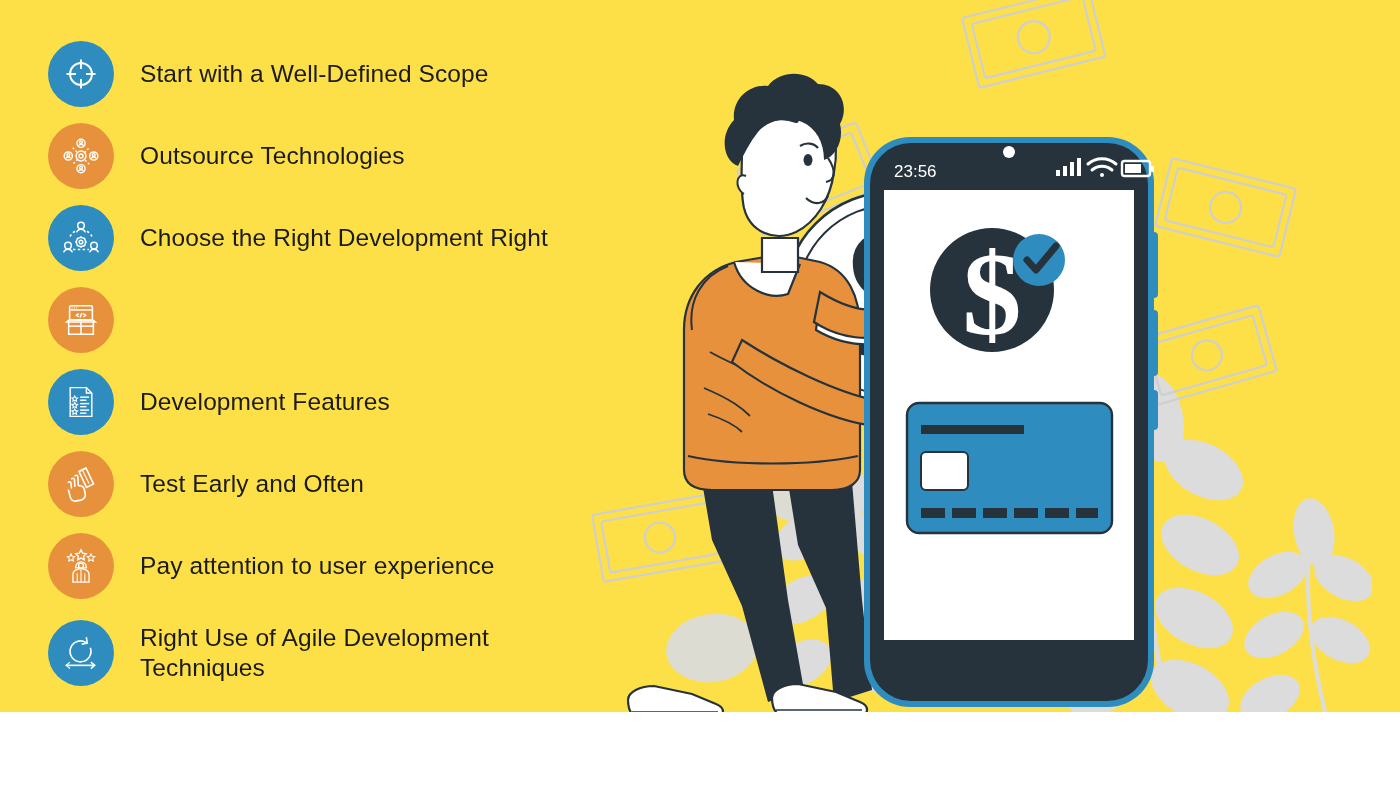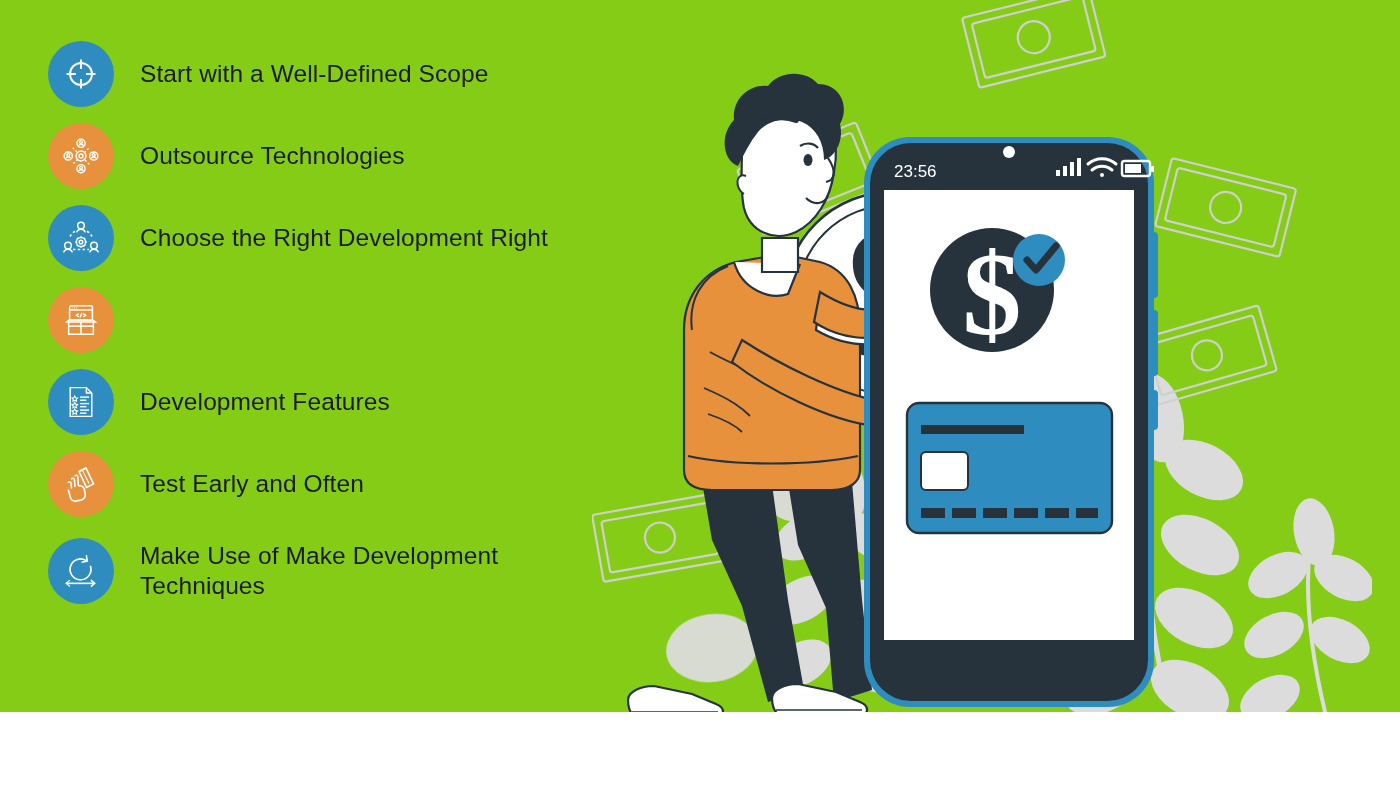--- a/index.html
+++ b/index.html
@@ -7,21 +7,21 @@
     padding: 0;
     background: #ffffff;
   }
   body {
     font-family: "Liberation Sans", sans-serif;
   }
   #stage {
     position: relative;
     width: 1400px;
     height: 712px;
-    background: #84cc16;
+    background: #fde047;
     overflow: hidden;
   }
 
   
   #tips-list {
     position: absolute;
     left: 48px;
     top: 40px;
     width: 600px;
     height: 740px;
@@ -183,34 +183,50 @@
             <path d="M10.5 15.5c0-1.6 2.7-1.7 2.9 0l.5 7.4"></path>
             <path d="M7.2 19c0-1.5 2.6-1.6 2.8 0l.5 5.6"></path>
             <path d="M17.4 22c2.2-.9 5.4.6 5.9 3.3l.9 4.4c.6 3-1.2 5.8-4.3 6.4l-4.2.8c-3 .6-5.6-1-6.4-3.8l-2-7.6"></path>
           </svg>
         </span>
       </div>
       <div class="tip-label">Test Early and Often</div>
     </div>
 
 
+    <div class="tip-row">
+      <div class="tip-badge" style="background:#E8913C">
+        <span>
+          <svg width="38" height="38" viewBox="0 0 40 40" fill="none" stroke="#fff" stroke-width="1.4">
+            <path d="m20 3 1.7 3.4 3.8.6-2.7 2.7.6 3.8-3.4-1.8-3.4 1.8.6-3.8-2.7-2.7 3.8-.6z"></path>
+            <path d="m9.5 7.3 1.2 2.4 2.7.4-2 1.9.5 2.7-2.4-1.3-2.4 1.3.5-2.7-2-1.9 2.7-.4z" stroke-width="1.1"></path>
+            <path d="m30.5 7.3 1.2 2.4 2.7.4-2 1.9.5 2.7-2.4-1.3-2.4 1.3.5-2.7-2-1.9 2.7-.4z" stroke-width="1.1"></path>
+            <path d="M14.4 21.2a5.6 5.6 0 0 1 11.2 0v.8h-11.2z"></path>
+            <circle cx="20" cy="19.6" r="2.6"></circle>
+            <path d="M11.5 37v-7.5a5.8 5.8 0 0 1 4.2-5.6l4.3-1.3 4.3 1.3a5.8 5.8 0 0 1 4.2 5.6V37z"></path>
+            <path d="M20 22.6V37M16 27.5v9M24 27.5v9" stroke-width="1.1"></path>
+          </svg>
+        </span>
+      </div>
+      <div class="tip-label">Pay attention to user experience</div>
+    </div>
 
     <div class="tip-row" style="height:78px">
       <div class="tip-badge" style="background:#2E8CBE">
         <span>
           <svg width="40" height="38" viewBox="0 0 40 40" fill="none" stroke="#fff" stroke-width="1.7">
             <path d="M29.8 14.5a11 11 0 1 1-4.6-5.6"></path>
             <path d="M25.6 3.4 26.6 9.6 20.6 10.8"></path>
             <path d="M4 33h30"></path>
             <path d="M30.4 29.6 34.4 33l-4 3.4"></path>
             <path d="M8.4 29.6 4.4 33l4 3.4" stroke-width="1.3"></path>
           </svg>
         </span>
       </div>
-      <div class="tip-label" style="max-width:400px">Make Use of Make Development Techniques</div>
+      <div class="tip-label" style="max-width:400px">Right Use of Agile Development Techniques</div>
     </div>
 
   </div>
 
   <div id="illustration">
     <svg width="780" height="804" viewBox="0 0 780 804" xmlns="http://www.w3.org/2000/svg">
 
       <g fill="#DCDCDC">
 
         <path d="M575 700 C 555 620, 548 520, 560 430" stroke="#DCDCDC" stroke-width="5" fill="none"></path>

